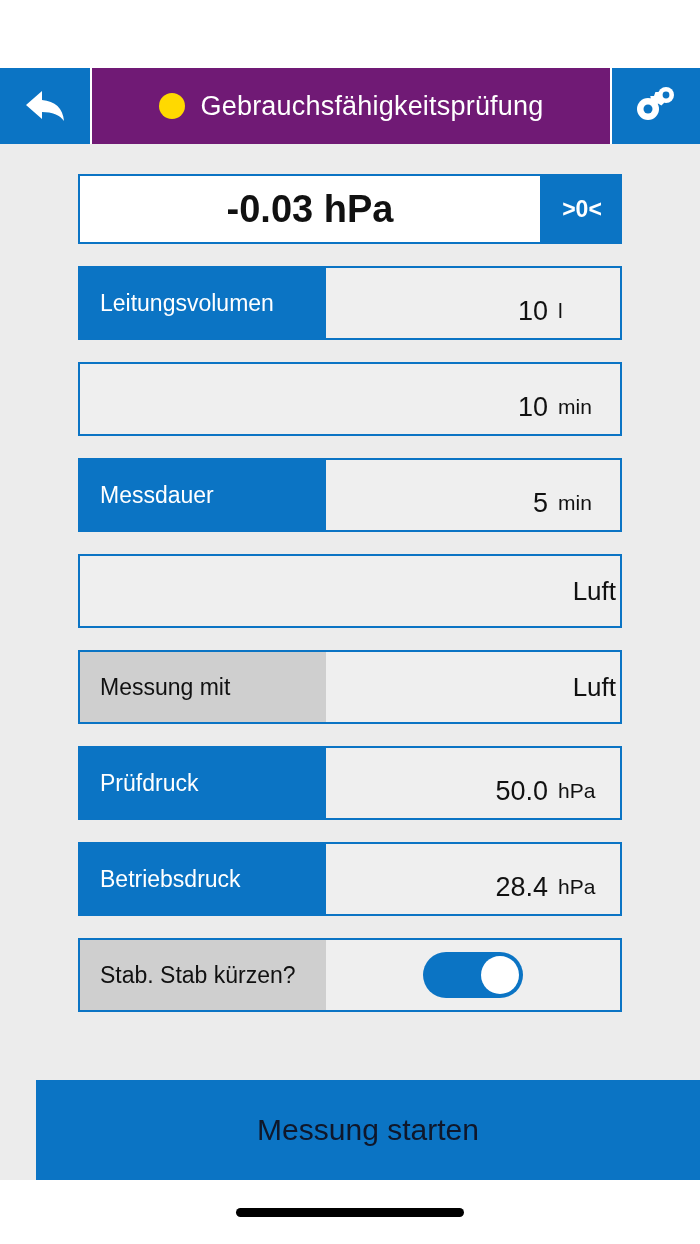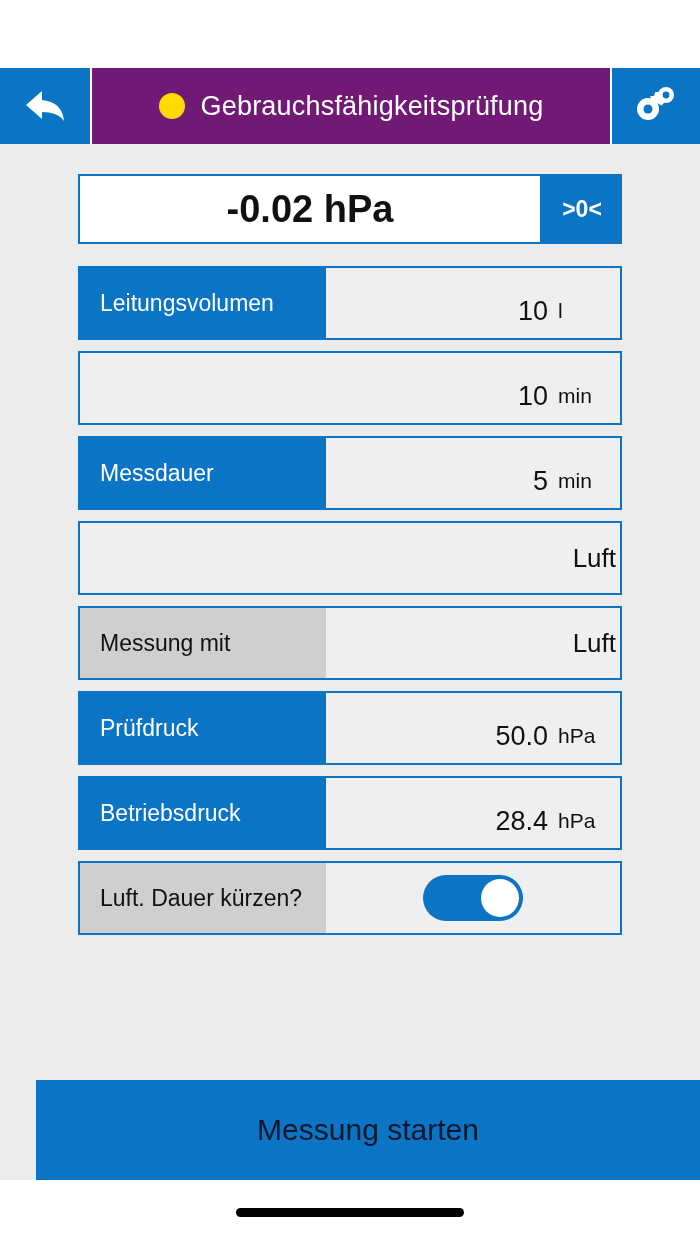--- a/index.html
+++ b/index.html
@@ -108,21 +108,21 @@
     font-weight: bold;
     display: flex;
     align-items: center;
     justify-content: center;
     box-sizing: border-box;
   }
   
   .row {
     display: flex;
     height: 74px;
-    margin-bottom: 11px;
+    margin-bottom: 22px;
     border: 2px solid #0b74c4;
     box-sizing: border-box;
   }
   .row-label {
     width: 246px;
     flex: 0 0 246px;
     background: #0b74c4;
     color: #ffffff;
     font-size: 23px;
     display: flex;
@@ -241,21 +241,21 @@
             <circle cx="34" cy="13" r="3.4" fill="#0b74c4"></circle>
           </g>
         </svg>
       </span>
     </div>
   </div>
 
   <div class="content">
 
     <div class="reading-row">
-      <div class="reading-value">-0.02 hPa</div>
+      <div class="reading-value">-0.03 hPa</div>
       <div class="reading-zero">&gt;0&lt;</div>
     </div>
 
     <div class="row">
       <div class="row-label">Leitungsvolumen</div>
       <div class="row-value">
         <span class="val-num">10</span>
         <span class="val-unit">l</span>
       </div>
     </div>
@@ -298,21 +298,21 @@
 
     <div class="row">
       <div class="row-label">Betriebsdruck</div>
       <div class="row-value">
         <span class="val-num">28.4</span>
         <span class="val-unit">hPa</span>
       </div>
     </div>
 
     <div class="row gray">
-      <div class="row-label">Luft. Dauer kürzen?</div>
+      <div class="row-label">Stab. Stab kürzen?</div>
       <div class="row-value toggle-cell">
         <span class="toggle">
           <span class="knob"></span>
         </span>
       </div>
     </div>
 
   </div>
 
   <div class="start-button">Messung starten</div>

